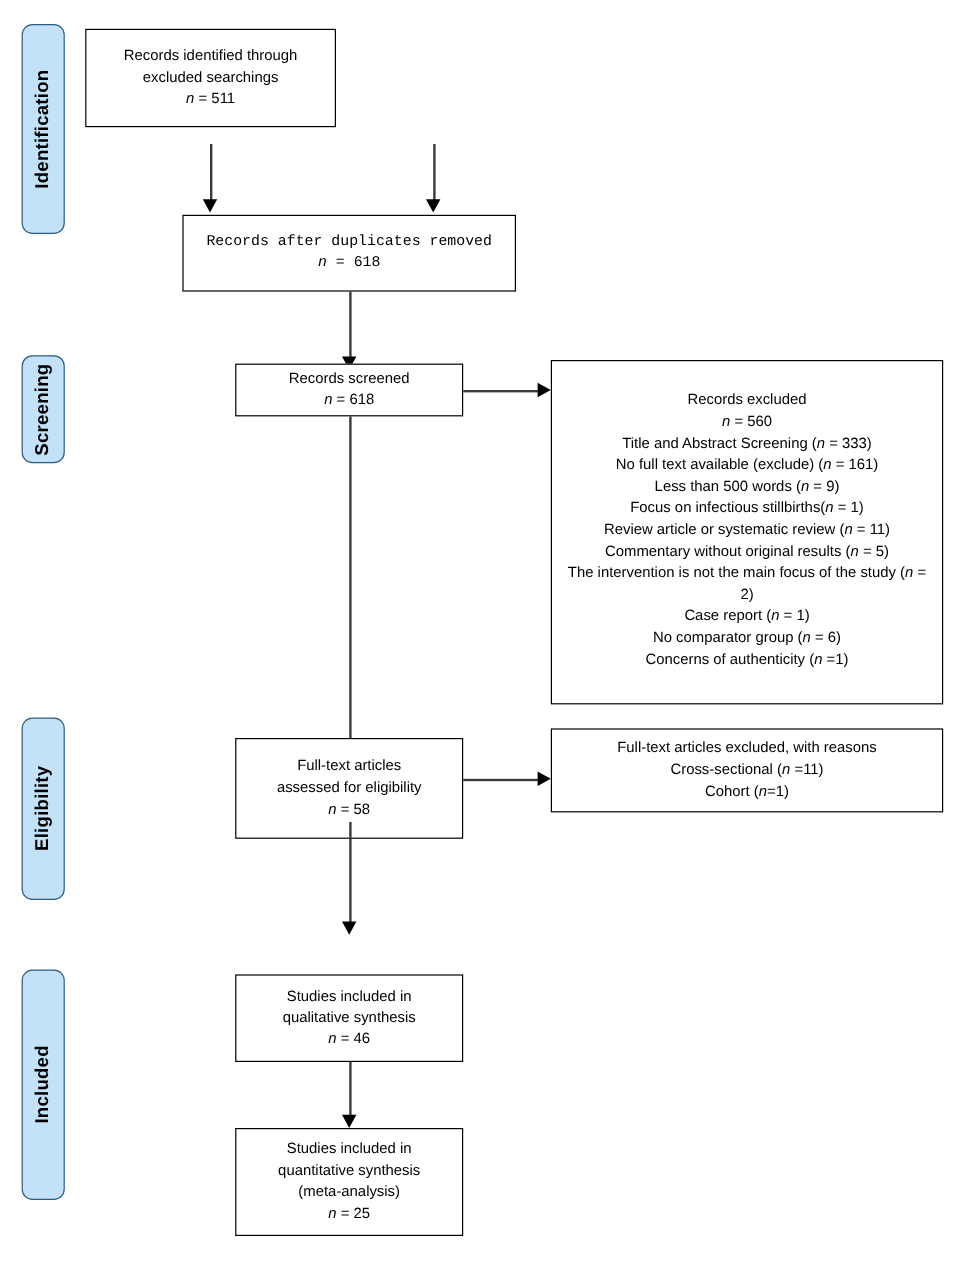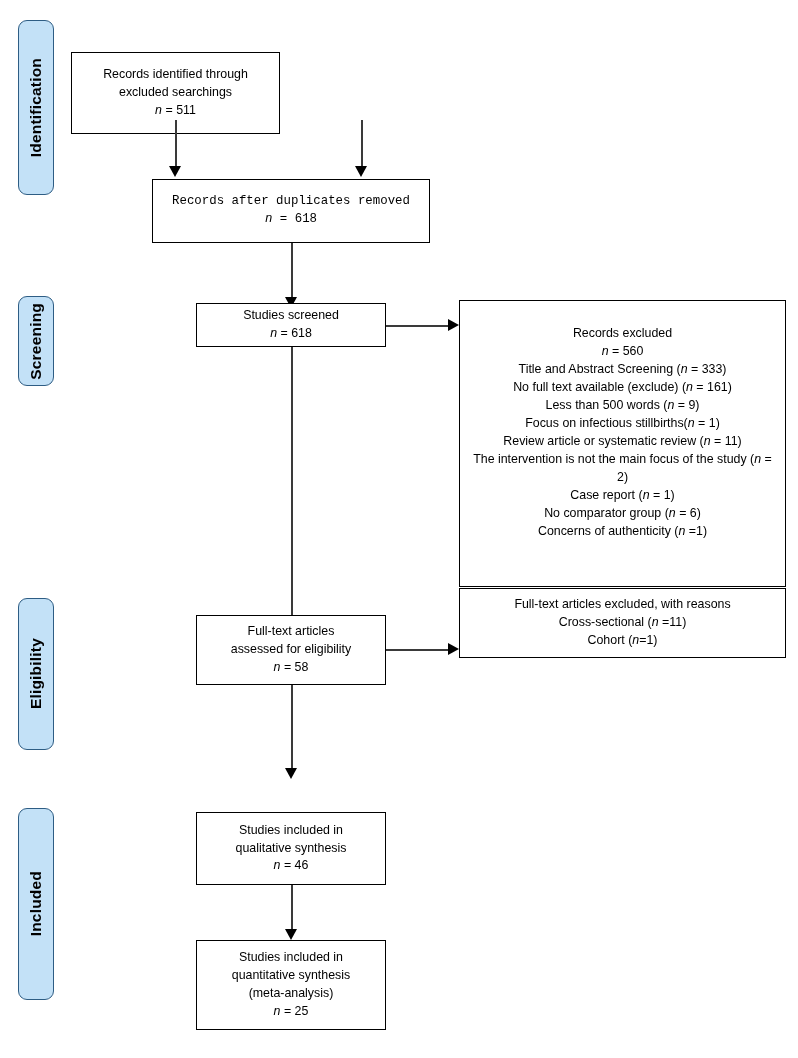--- a/index.html
+++ b/index.html
@@ -108,21 +108,21 @@
   </div>
 
   <div class="stage-label" style="left:18px; top:598px; width:36px; height:152px;">
     <span class="stage-text">Eligibility</span>
   </div>
 
   <div class="stage-label" style="left:18px; top:808px; width:36px; height:192px;">
     <span class="stage-text">Included</span>
   </div>
 
-  <div class="flow-box" style="left:71px; top:52px; width:209px; height:82px;">
+  <div class="flow-box" style="left:71px; top:24px; width:209px; height:82px;">
     <span class="line">Records identified through</span>
     <span class="line">excluded searchings</span>
     <span class="line"><em class="n">n</em> <span>= 511</span></span>
   </div>
 
 
   <div class="vline" style="left:175px; top:120px; height:48px;"></div>
   <div class="arrow-down" style="left:169px; top:166px;"></div>
 
   <div class="vline" style="left:361px; top:120px; height:48px;"></div>
@@ -130,53 +130,54 @@
 
   <div class="flow-box" style="left:152px; top:179px; width:278px; height:64px;font-family:Liberation Mono, monospace;">
     <span class="line">Records after duplicates removed</span>
     <span class="line"><em class="n">n</em> <span>= 618</span></span>
   </div>
 
   <div class="vline" style="left:291px; top:243px; height:57px;"></div>
   <div class="arrow-down" style="left:285px; top:297px;"></div>
 
   <div class="flow-box" style="left:196px; top:303px; width:190px; height:44px;">
-    <span class="line">Studies screened</span>
+    <span class="line">Records screened</span>
     <span class="line"><em class="n">n</em> <span>= 618</span></span>
   </div>
 
   <div class="hline" style="left:386px; top:325px; width:63px;"></div>
   <div class="arrow-right" style="left:448px; top:319px;"></div>
 
   <div class="flow-box" style="left:459px; top:300px; width:327px; height:287px; justify-content:flex-start; padding-top:24px;">
     <span class="line">Records excluded</span>
     <span class="line"><em class="n">n</em> <span>= 560</span></span>
     <span class="line wrap">Title and Abstract Screening (<em style="font-style:italic">n</em> = 333)</span>
     <span class="line wrap">No full text available (exclude) (<em style="font-style:italic">n</em> = 161)</span>
     <span class="line wrap">Less than 500 words (<em style="font-style:italic">n</em> = 9)</span>
     <span class="line wrap">Focus on infectious stillbirths(<em style="font-style:italic">n</em> = 1)</span>
     <span class="line wrap">Review article or systematic review (<em style="font-style:italic">n</em> = 11)</span>
+    <span class="line wrap">Commentary without original results (<em style="font-style:italic">n</em> = 5)</span>
     <span class="line wrap">The intervention is not the main focus of the study (<em style="font-style:italic">n</em> = 2)</span>
     <span class="line wrap">Case report (<em style="font-style:italic">n</em> = 1)</span>
     <span class="line wrap">No comparator group (<em style="font-style:italic">n</em> = 6)</span>
     <span class="line wrap">Concerns of authenticity (<em style="font-style:italic">n</em> =1)</span>
   </div>
 
   <div class="vline" style="left:291px; top:347px; height:268px;"></div>
 
-  <div class="flow-box" style="left:196px; top:615px; width:190px; height:70px;">
+  <div class="flow-box" style="left:196px; top:615px; width:190px; height:84px;">
     <span class="line">Full-text articles</span>
     <span class="line">assessed for eligibility</span>
     <span class="line"><em class="n">n</em> <span>= 58</span></span>
   </div>
 
   <div class="hline" style="left:386px; top:649px; width:63px;"></div>
   <div class="arrow-right" style="left:448px; top:643px;"></div>
 
-  <div class="flow-box" style="left:459px; top:588px; width:327px; height:70px;">
+  <div class="flow-box" style="left:459px; top:607px; width:327px; height:70px;">
     <span class="line">Full-text articles excluded, with reasons</span>
     <span class="line">Cross-sectional (<em style="font-style:italic">n</em> =11)</span>
     <span class="line">Cohort (<em style="font-style:italic">n</em>=1)</span>
   </div>
 
   <div class="vline" style="left:291px; top:685px; height:90px;"></div>
   <div class="arrow-down" style="left:285px; top:768px;"></div>
 
   <div class="flow-box" style="left:196px; top:812px; width:190px; height:73px;">
     <span class="line">Studies included in</span>

